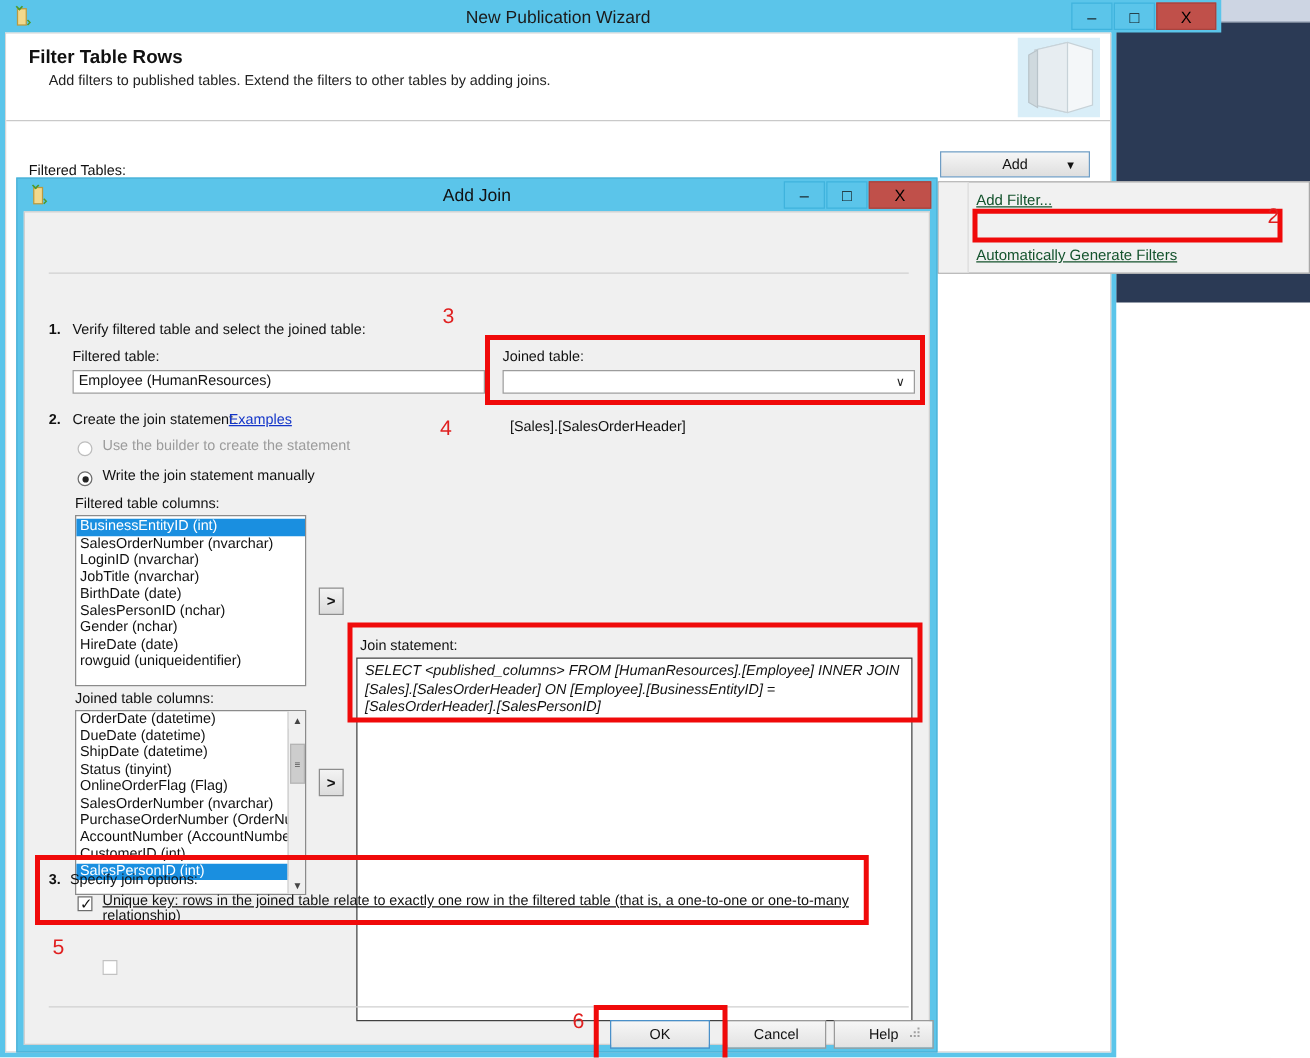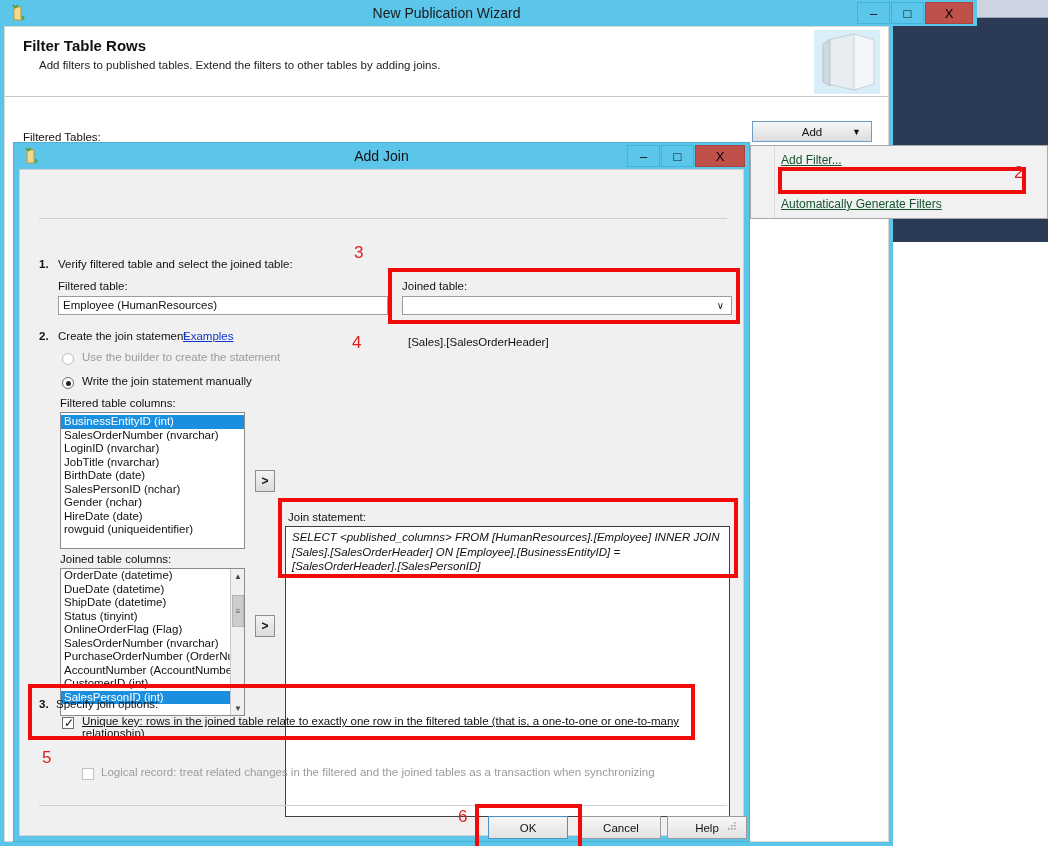--- a/index.html
+++ b/index.html
@@ -358,21 +358,20 @@
       <div class="step" style="left:19px; top:528px; font-weight:bold;">3.</div>
       <div class="step" style="left:36px; top:528px;">Specify join options:</div>
 
       <div class="chk" style="left:42px; top:547px;">
         <span class="tick">✓</span>
       </div>
       <div class="lbl" style="left:62px; top:545px;text-decoration:underline;">Unique key: rows in the joined table relate to exactly one row in the filtered table (that is, a one-to-one or one-to-many relationship)</div>
       <div class="hl-box" style="left:8px; top:514px; width:667px; height:56px;"></div>
 
       <div class="chk dim" style="left:62px; top:598px;"></div>
-      <div class="lbl dim" style="left:81px; top:596px;">Logical record: treat related changes in the filtered and the joined tables as a transaction when synchronizing</div>
 
       <div class="rule" style="top:635px; left:19px; width:688px;"></div>
 
       <div class="btn default" style="left:468px; top:646px;">OK</div>
       <div class="btn" style="left:561px; top:646px;">Cancel</div>
       <div class="btn" style="left:647px; top:646px;">Help</div>
       <div class="hl-box" style="left:455px; top:634px; width:107px; height:47px;"></div>
 
       <svg class="grip" viewBox="0 0 10 10">
         <g fill="#a0a0a0">

